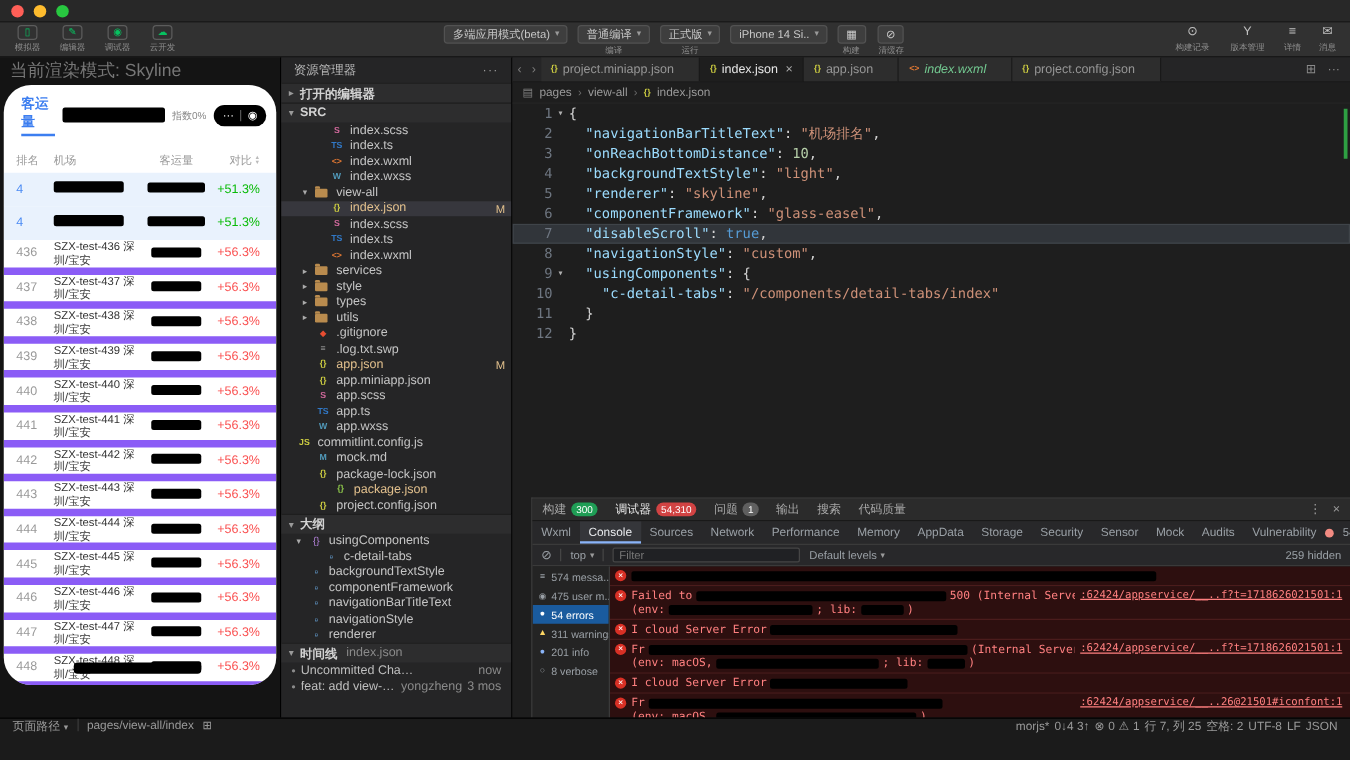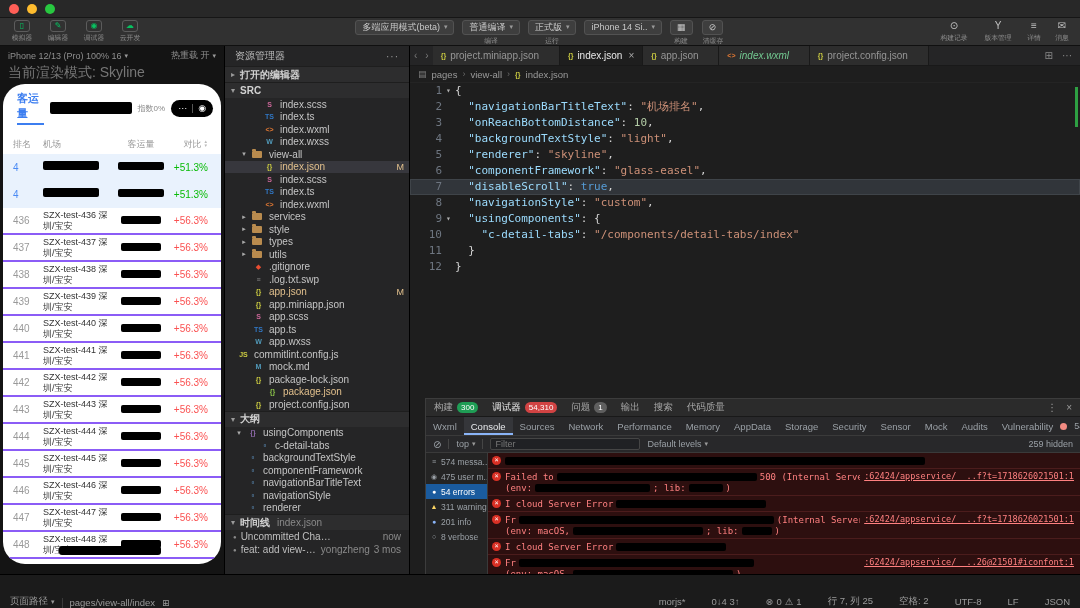--- a/index.html
+++ b/index.html
@@ -45,21 +45,21 @@
 .capsule{background:#000;border-radius:9px;height:17px;display:flex;align-items:center;gap:5px;padding:0 7px;color:#fff;font-size:9px;flex-shrink:0}
 .cap-div{width:1px;height:9px;background:#555}
 .redact{display:inline-block;background:#000;border-radius:2px}
 .ptable-head{display:flex;align-items:center;padding:0 10px;height:20px;margin-top:9px;font-size:9px;color:#999}
 .ptable-body{flex:1;overflow:hidden}
 .c-rank{width:30px;flex-shrink:0}
 .c-air{width:72px;flex-shrink:0;padding-right:4px}
 .c-vol{width:52px;flex-shrink:0;text-align:center}
 .c-delta{width:41px;flex-shrink:0;text-align:right}
 .sort{display:inline-flex;flex-direction:column;font-size:4.5px;line-height:4px;color:#bbb;vertical-align:middle;margin-left:2px}
-.sim-row{display:flex;align-items:center;padding:0 10px;min-height:27px;border-bottom:2px solid #8b5cf6;font-size:9px}
+.sim-row{display:flex;align-items:center;padding:0 10px;min-height:27px;border-bottom:6px solid #8b5cf6;font-size:9px}
 .sim-row.hl{background:#e9f2fd;border-bottom:1px solid #e9f2fd}
 .rank{color:#999;font-size:10px}
 .rank.blue{color:#4a8af4}
 .airport{color:#333;font-size:9px;line-height:1.2;word-break:break-all}
 .delta{font-size:10px}
 .delta.red{color:#fa5151}.delta.green{color:#09bb07}
 .bottom-redact{position:absolute;left:56px;bottom:9px;width:102px;height:9px;border-radius:3px}
 
 
 .explorer{position:absolute;top:46px;left:225px;width:185px;bottom:18px;background:#252526;border-right:1px solid #000;font-size:10px;overflow:hidden}
@@ -138,23 +138,23 @@
 .console-messages{flex:1;background:#242424;overflow:hidden;font-family:"DejaVu Sans Mono","Liberation Mono",monospace}
 .cmsg{display:flex;align-items:flex-start;gap:4px;padding:2px 6px 2px 4px;background:#2d0f0f;border-bottom:1px solid #4b1c1c;color:#ff8080;font-size:9px}
 .errdot{width:9px;height:9px;border-radius:50%;background:#d93025;color:#fff;font-size:7px;line-height:9px;text-align:center;flex-shrink:0;margin-top:1px}
 .cmsg-body{flex:1;min-width:0}
 .cmsg-line{display:flex;align-items:center;gap:3px;height:11px;white-space:nowrap;overflow:hidden}
 .cmsg .redact{background:#000;height:8px;border-radius:2px;flex-shrink:0}
 .cmsg-link{margin-left:auto;text-decoration:underline;color:#ff8080;white-space:nowrap;font-size:8.5px;max-width:235px;overflow:hidden;cursor:default}
 
 
 .statusbar{position:absolute;left:0;right:0;bottom:0;height:34px;background:#1b1b1b;border-top:1px solid #000;
-  display:flex;align-items:flex-end;padding:0 10px;font-size:9.5px;color:#9a9a9a;gap:7px}
+  display:flex;align-items:flex-start;padding:0 10px;font-size:9.5px;color:#9a9a9a;gap:7px}
 .sb-sep{width:1px;height:10px;background:#3a3a3a}
-.sb-right{margin-left:auto;display:flex;gap:26px;align-items:center;white-space:nowrap}
+.sb-right{margin-left:auto;display:flex;gap:4px;align-items:center;white-space:nowrap}
 .sb-item{display:flex;align-items:center;gap:3px;cursor:default}
 </style>
 </head>
 <body>
 
 <div class="window">
 
   <div class="titlebar">
     <div class="lights">
       <span class="light l-red"></span>
@@ -236,30 +236,20 @@
           <span class="tname">详情</span>
         </div>
         <div class="tcolbtn">
           <span class="ricon">✉</span>
           <span class="tname">消息</span>
         </div>
       </div>
   </div>
 
   <div class="sim-panel">
-    <div class="sim-header">
-      <span class="sb-item">
-        <span>iPhone 12/13 (Pro) 100% 16</span>
-        <span class="caret">▾</span>
-      </span>
-      <span class="sb-item">
-        <span>热重载 开</span>
-        <span class="caret">▾</span>
-      </span>
-    </div>
     <div class="render-mode">当前渲染模式: Skyline</div>
     <div class="phone">
       <div class="phone-nav">
         <span class="ptab">客运量</span>
         <span class="redact" style="width:100px;height:12px"></span>
         <span class="pindex">指数0%</span>
         <span class="capsule">
           <span>···</span>
           <span class="cap-div"></span>
           <span>◉</span>

